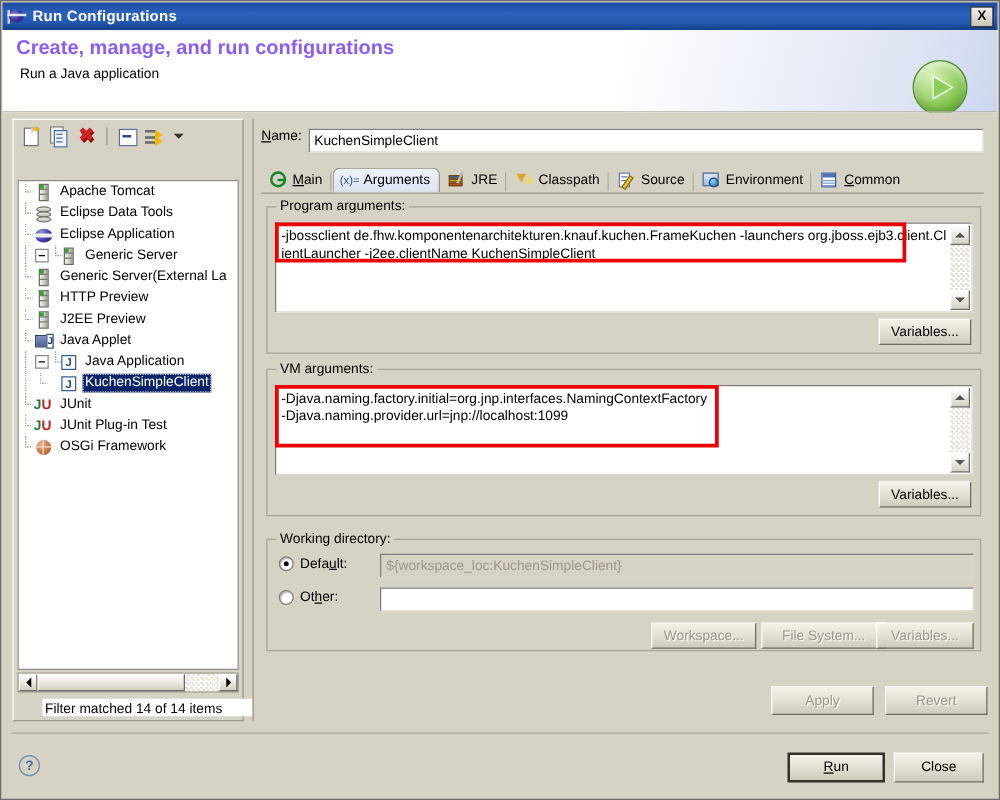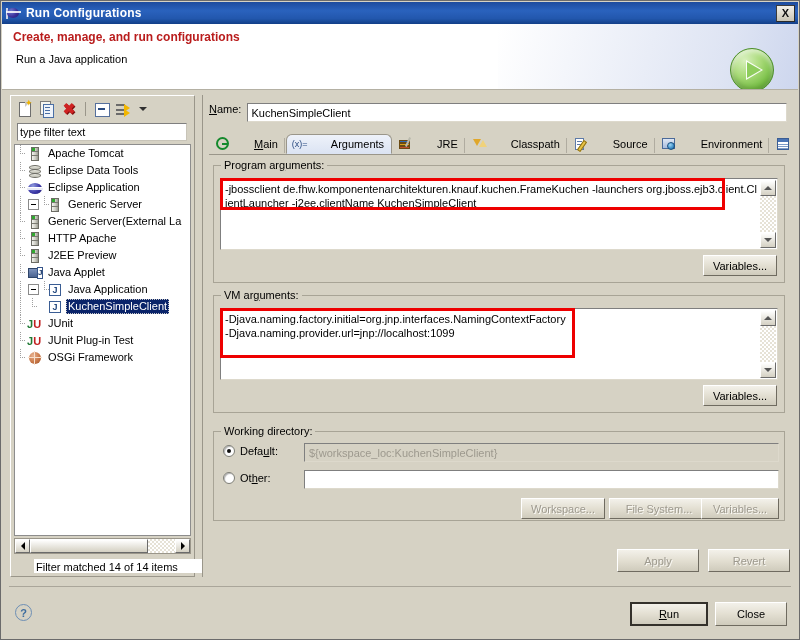--- a/index.html
+++ b/index.html
@@ -68,21 +68,21 @@
     width: 796px; height: 66px;
     background: #ffffff;
     overflow: hidden;
   }
   .header-grad {
     position: absolute; right: 0; top: 0; width: 300px; height: 66px;
     background: linear-gradient(105deg, rgba(255,255,255,1) 0%, rgba(222,228,243,1) 75%, rgba(205,214,238,1) 100%);
   }
   .header h1 {
     position: absolute; left: 11px; top: 6px;
-    margin: 0; font-size: 12px; font-weight: bold; color: #b91c1c;
+    margin: 0; font-size: 16px; font-weight: bold; color: #8b5cf6;
   }
   .header .subtitle {
     position: absolute; left: 14px; top: 29px;
     font-size: 11px; color: #000;
   }
   .header-run-icon {
     position: absolute; right: 24px; top: 24px;
     width: 44px; height: 44px; border-radius: 50%;
     background: radial-gradient(circle at 33% 27%, #d8f0bd 0%, #a9da79 38%, #74bd42 72%, #4e9b2b 100%);
     border: 1px solid #4d8f2b;
@@ -393,21 +393,20 @@
     box-sizing: border-box;
   }
   .tab {
     height: 20px; display: flex; align-items: center;
     padding: 0 7px 0 5px;
     font-size: 11px; color: #000;
     border: 1px solid transparent;
     border-radius: 6px 6px 0 0;
     position: relative; white-space: nowrap;
     box-sizing: border-box;
-    gap: 20px;
   }
   .tab .t-ico { width: 16px; height: 14px; margin-right: 3px; position: relative; flex: 0 0 auto; }
   .tab.active {
     background: linear-gradient(to bottom,#eef2fa,#dce4f3);
     border-color: #9a968a; border-bottom-color: #dce4f3;
     font-weight: normal;
   }
   .tab:not(.active)::after {
     content: ''; position: absolute; right: 0; top: 3px; height: 15px; width: 1px;
     background: #b0aca0;
@@ -634,21 +633,20 @@
         <div class="tb-btn ico-filter">
           <div class="arrowline" style="top:4px"></div>
           <div class="arrowline" style="top:9px"></div>
           <div class="arrowline" style="top:13px"></div>
           <div class="ytri" style="left:9px;top:4px"></div>
           <div class="ytri" style="left:9px;top:9px"></div>
         </div>
         <div class="tb-caret"></div>
       </div>
 
-      <input class="filter-input" value="type filter text" style="">
 
       <div class="tree-list">
           <div class="tree-row">
             <div class="guide elbow"></div>
             <div class="tree-ico ic-server">
               <div class="body"></div>
               <div class="dot"></div>
               <div class="l1"></div>
               <div class="l2"></div>
             </div>
@@ -694,21 +692,21 @@
             <div class="tree-label">Generic Server(External La</div>
           </div>
           <div class="tree-row">
             <div class="guide elbow"></div>
             <div class="tree-ico ic-server">
               <div class="body"></div>
               <div class="dot"></div>
               <div class="l1"></div>
               <div class="l2"></div>
             </div>
-            <div class="tree-label">HTTP Apache</div>
+            <div class="tree-label">HTTP Preview</div>
           </div>
           <div class="tree-row">
             <div class="guide elbow"></div>
             <div class="tree-ico ic-server">
               <div class="body"></div>
               <div class="dot"></div>
               <div class="l1"></div>
               <div class="l2"></div>
             </div>
             <div class="tree-label">J2EE Preview</div>

